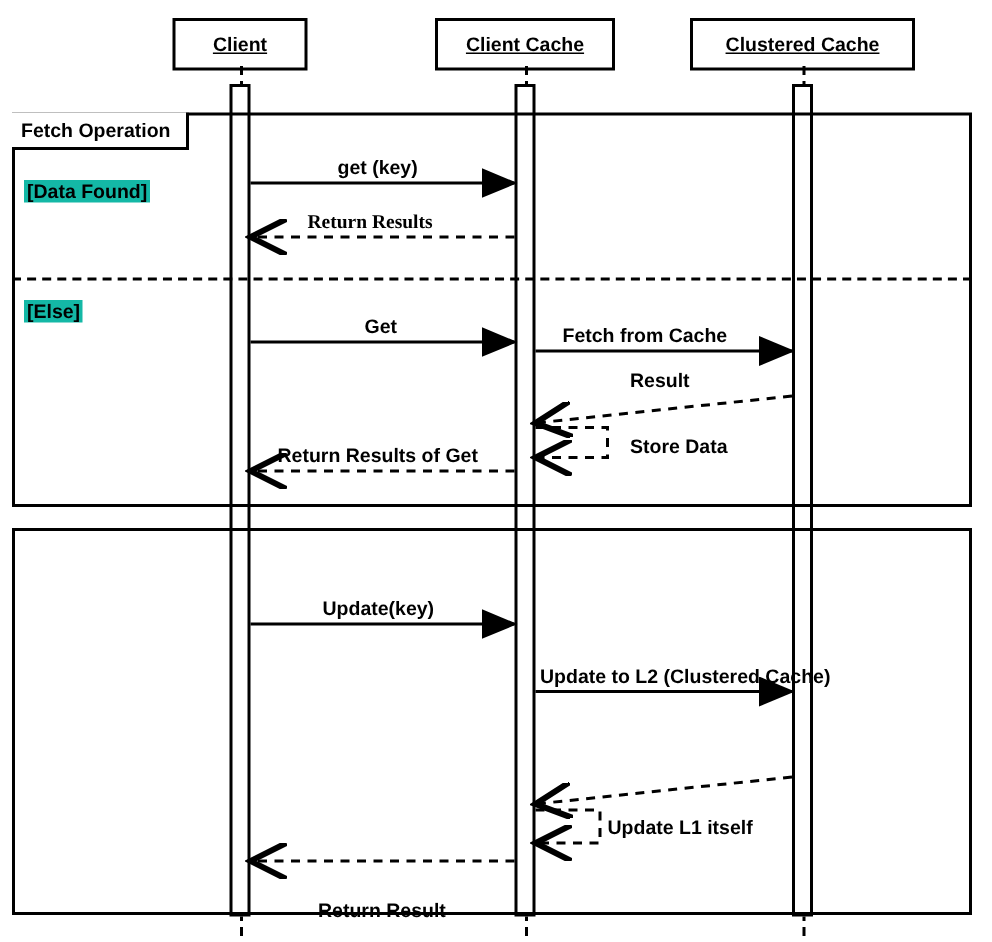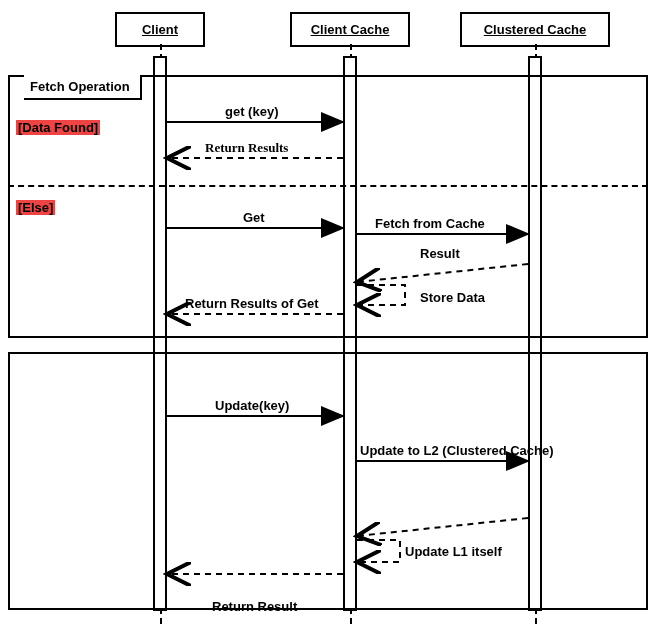--- a/index.html
+++ b/index.html
@@ -43,33 +43,32 @@
     background: transparent;
   }
   .frame-label {
     position: absolute;
     border: 2px solid #000;
     border-top: none;
     border-left: none;
     background: #fff;
     padding: 4px 10px 4px 6px;
     font-weight: bold;
-    margin-left: 16px;
   }
   .frame-label::after {
     content: "";
     position: absolute;
     right: -2px;
     bottom: -2px;
     width: 0; height: 0;
   }
   .guard {
     position: absolute;
     font-weight: bold;
-    background: #ef4444;
+    background: #14b8a6;
     padding: 0 2px;
   }
   .divider {
     position: absolute;
     width: 100%;
     border-top: 2px dashed #000;
     left: 0;
   }
   .msg-label {
     position: absolute;

